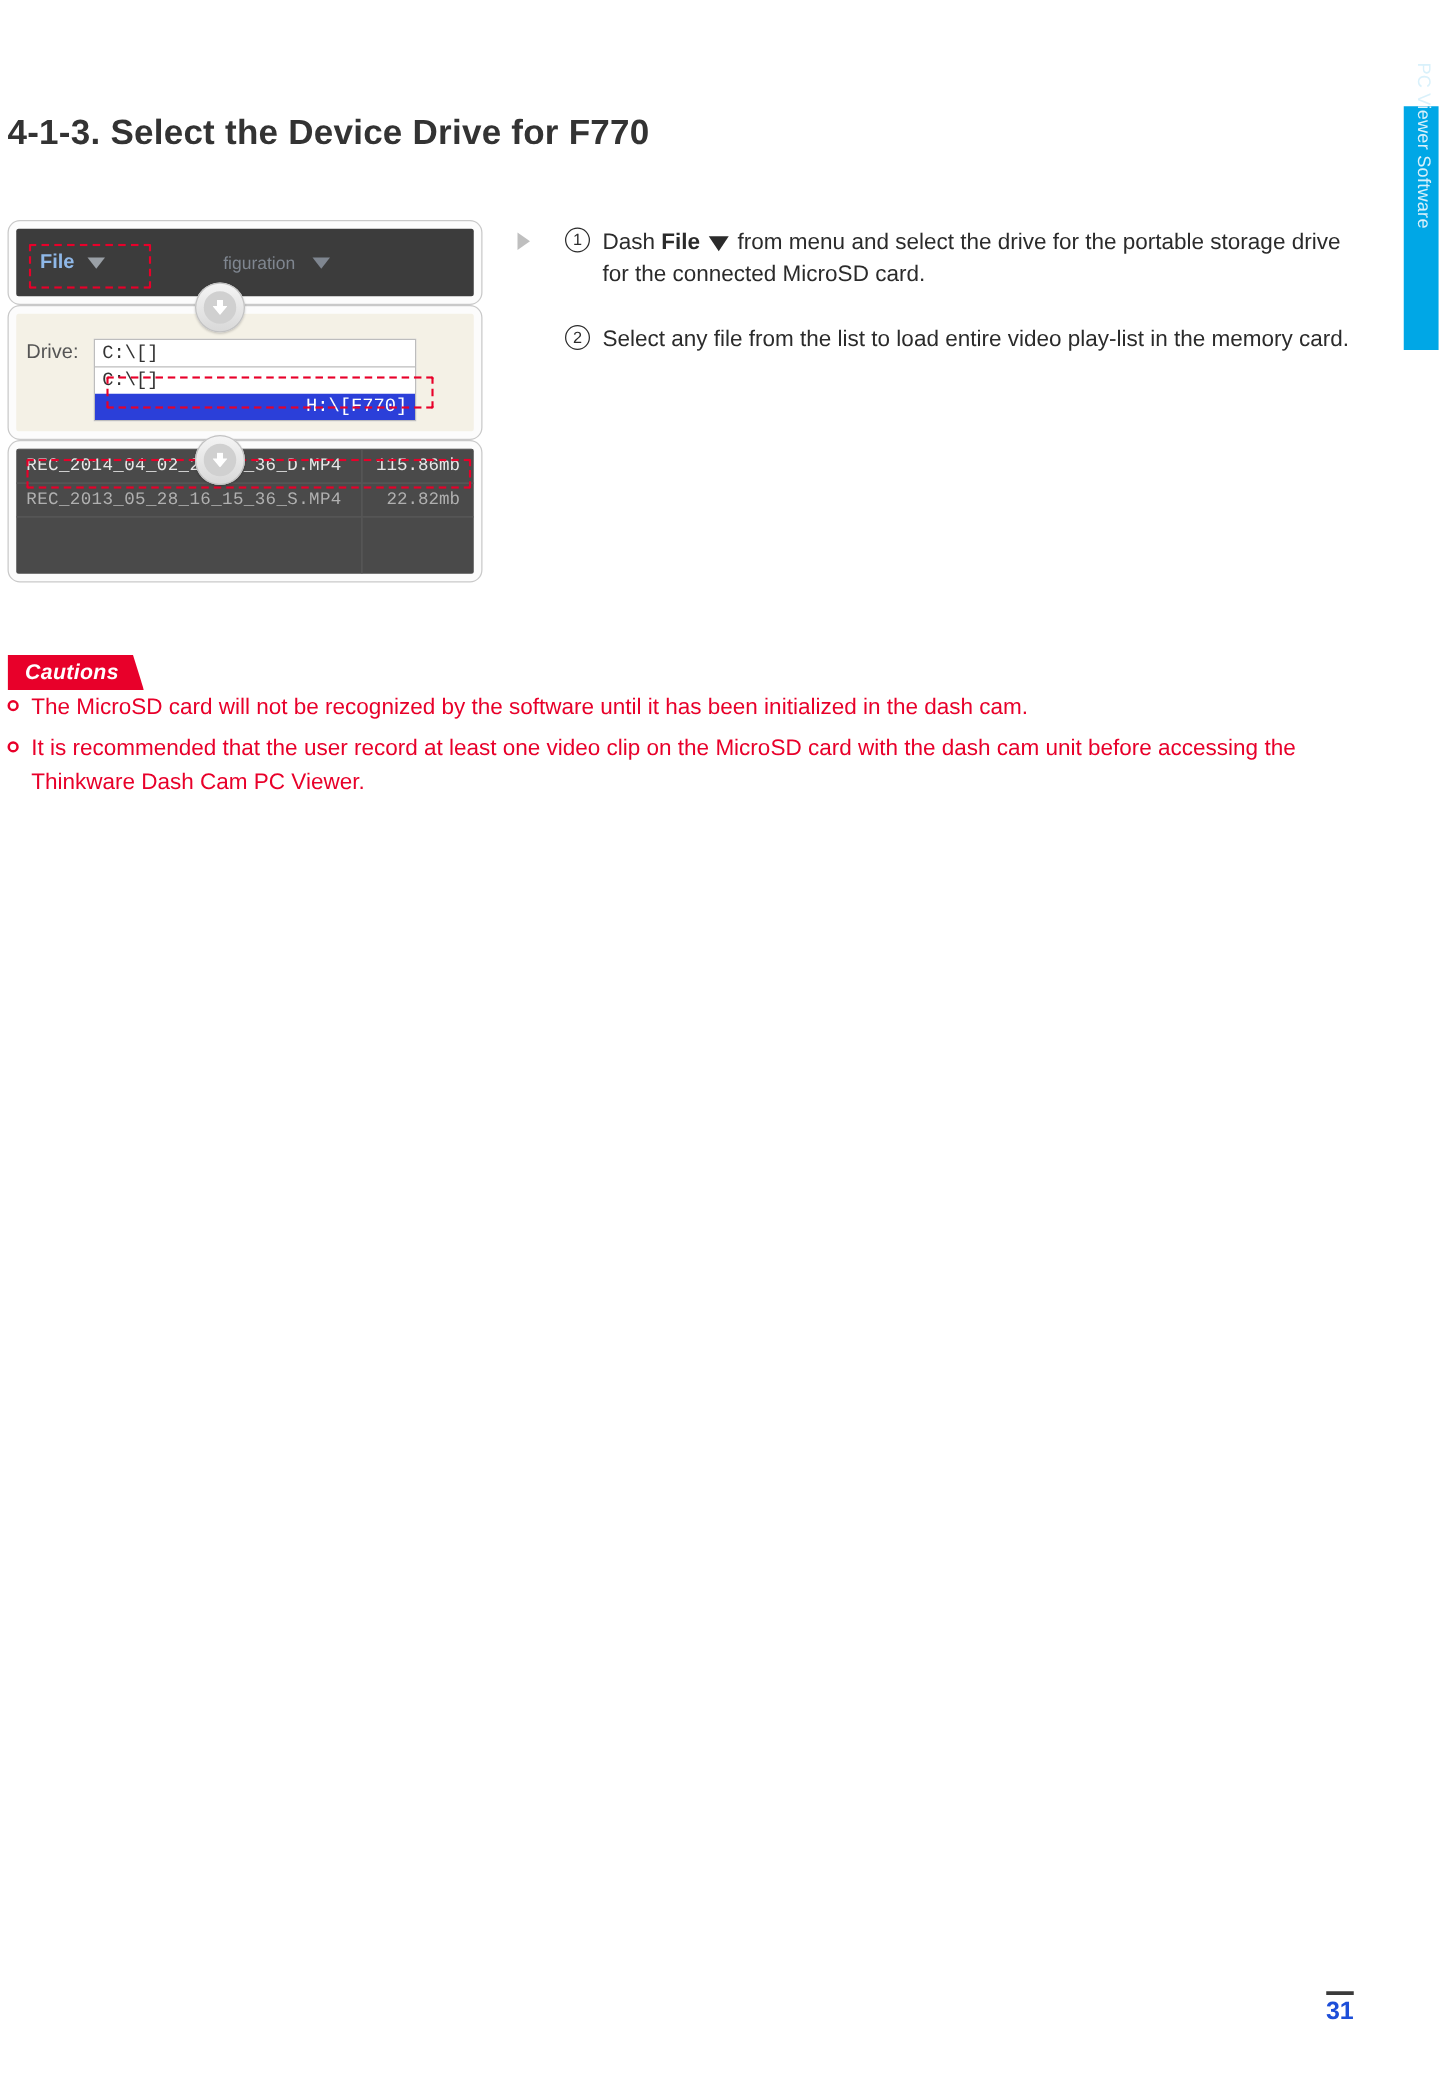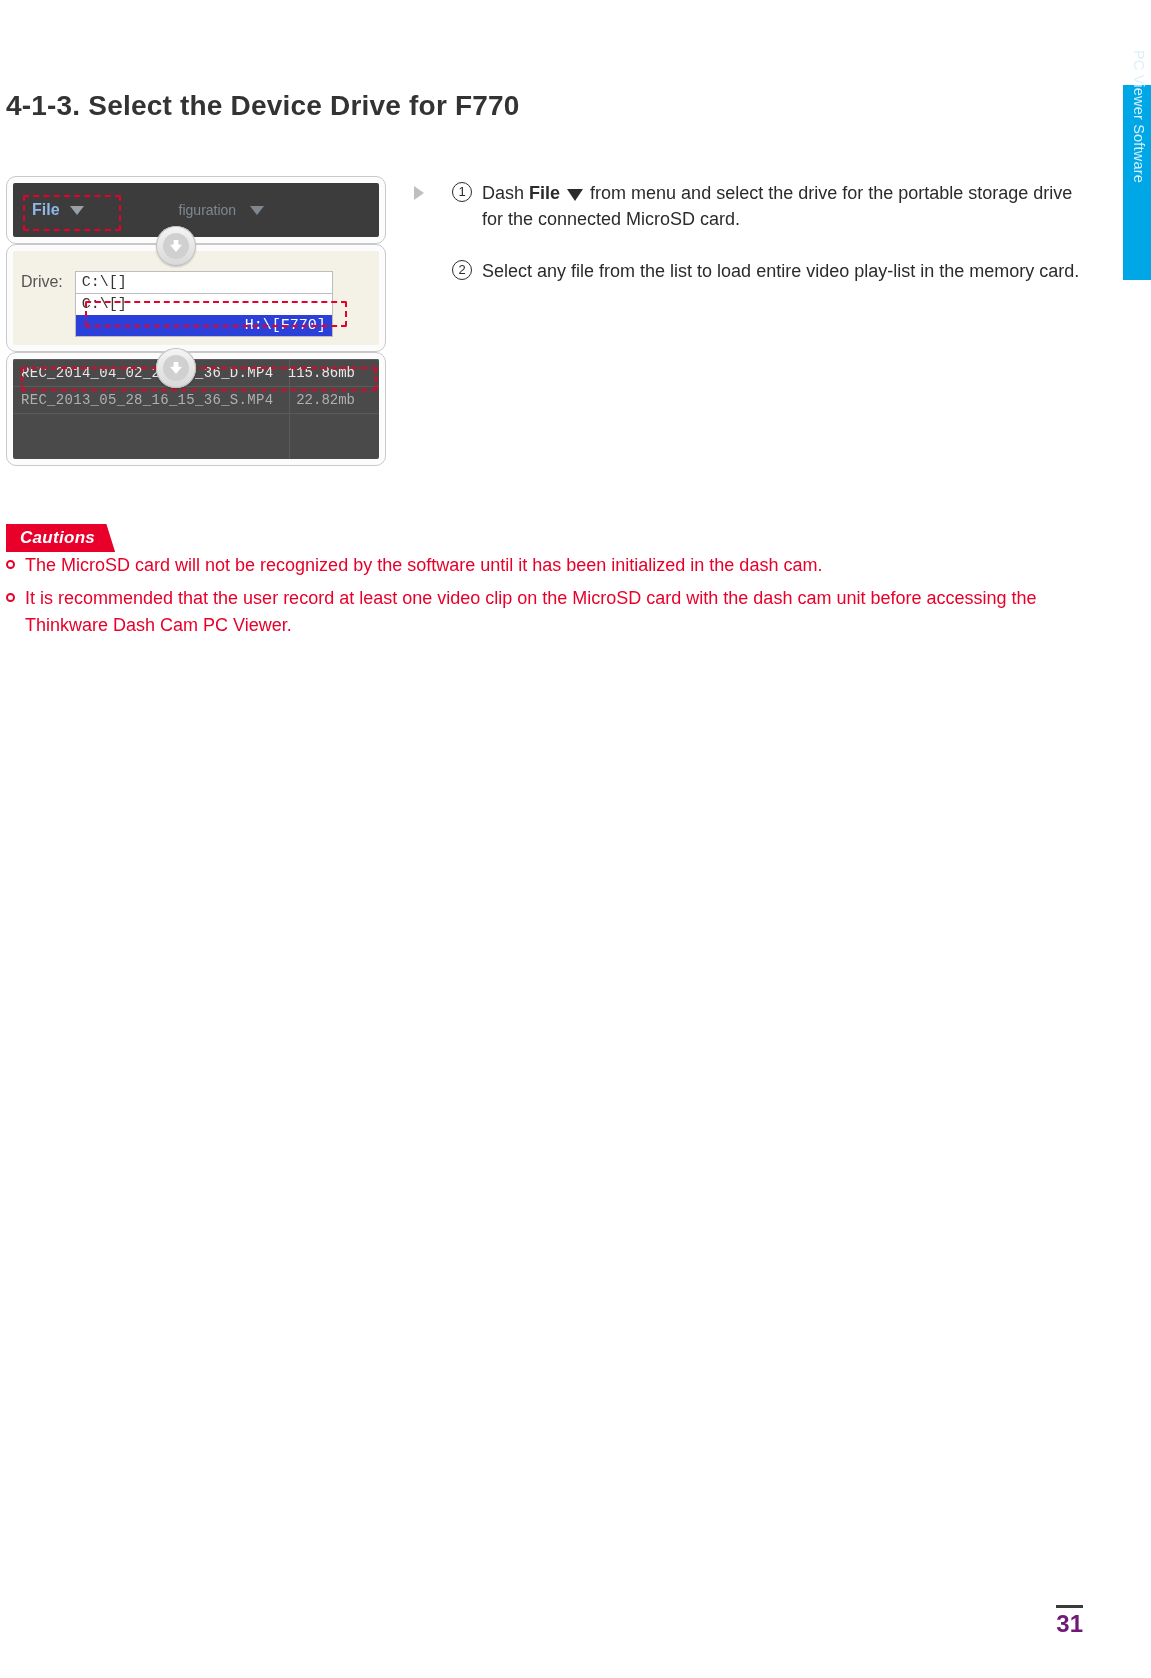--- a/index.html
+++ b/index.html
@@ -38,21 +38,21 @@
   .combo { width: 258px; border: 1px solid #bdbdbd; background: #fff; font-family: "Courier New", monospace; font-size: 15px; color: #333; }
   .combo .sel { padding: 2px 6px; border-bottom: 1px solid #bdbdbd; background: #fff; }
   .combo .opt { padding: 2px 6px; }
   .combo .opt.hl { position: relative; background: #2b3fd9; color: #fff; text-align: right; }
   .dashed-red.r2 { left: 78px; top: 56px; width: 262px; height: 26px; }
 
   
   .flist { background: #4a4a4a; border-radius: 2px; overflow: hidden; }
   .frow { display: flex; align-items: center; height: 27px; border-top: 1px solid #5a5a5a; }
   .fname { flex: 1; padding-left: 8px; color: #b0b0b0; font-family: "Courier New", monospace; font-size: 14px; letter-spacing: .3px; }
-  .fsize { width: 90px; text-align: right; padding-right: 24px; color: #b0b0b0; font-family: "Courier New", monospace; font-size: 14px; border-left: 1px solid #5a5a5a; height: 100%; display: flex; align-items: center; justify-content: flex-end; }
+  .fsize { width: 90px; text-align: right; padding-right: 11px; color: #b0b0b0; font-family: "Courier New", monospace; font-size: 14px; border-left: 1px solid #5a5a5a; height: 100%; display: flex; align-items: center; justify-content: flex-end; }
   .frow.hl .fname, .frow.hl .fsize { color: #e8e8e8; }
   .frow.blank { height: 46px; }
   .dashed-red.r3 { left: 8px; top: 8px; width: 356px; height: 24px; }
   .card3-inner { position: relative; }
 
   
   .chip { position: absolute; width: 40px; height: 40px; border-radius: 50%; background: linear-gradient(#f5f5f5, #d8d8d8); box-shadow: inset 0 0 0 1px #c2c2c2, 0 1px 2px rgba(0,0,0,.2); display: flex; align-items: center; justify-content: center; z-index: 3; }
   .chip .circ { width: 26px; height: 26px; border-radius: 50%; background: #d0d0d0; display: flex; align-items: center; justify-content: center; }
   .chip .arrow { width: 12px; height: 12px; background: #fff; clip-path: polygon(50% 100%, 0 40%, 30% 40%, 30% 0, 70% 0, 70% 40%, 100% 40%); }
   .illus { position: relative; }
@@ -68,21 +68,21 @@
   .step .tri-in { display: inline-block; width: 0; height: 0; border-left: 8px solid transparent; border-right: 8px solid transparent; border-top: 12px solid #2b2b2b; vertical-align: -2px; margin: 0 2px; }
 
   
   .cautions-wrap { margin: 58px 0 0 6px; }
   .caution-tag { display: inline-block; background: #e8002a; color: #fff; font-weight: 700; font-style: italic; font-size: 17px; padding: 4px 20px 4px 14px; clip-path: polygon(0 0, 92% 0, 100% 100%, 0 100%); letter-spacing: .3px; }
   .caution-list { }
   .caution-item { display: flex; gap: 10px; color: #e8002a; font-size: 18px; line-height: 1.5; margin-bottom: 6px; }
   .caution-item .bullet { width: 9px; height: 9px; border: 2.2px solid #e8002a; border-radius: 50%; margin-top: 8px; flex: 0 0 auto; }
 
   
-  .pgnum { position: absolute; right: 68px; bottom: 40px; font-weight: 700; font-size: 24px; color: #701a75; }
+  .pgnum { position: absolute; right: 68px; bottom: 57px; font-weight: 700; font-size: 20px; color: #1d4ed8; }
   .pgnum .bar { display: block; height: 3px; background: #3a3a3a; margin-bottom: 2px; }
 
 </style>
 </head>
 <body>
 
 <div class="page">
 
   <div class="side-tab">
     <span class="tab-text">

